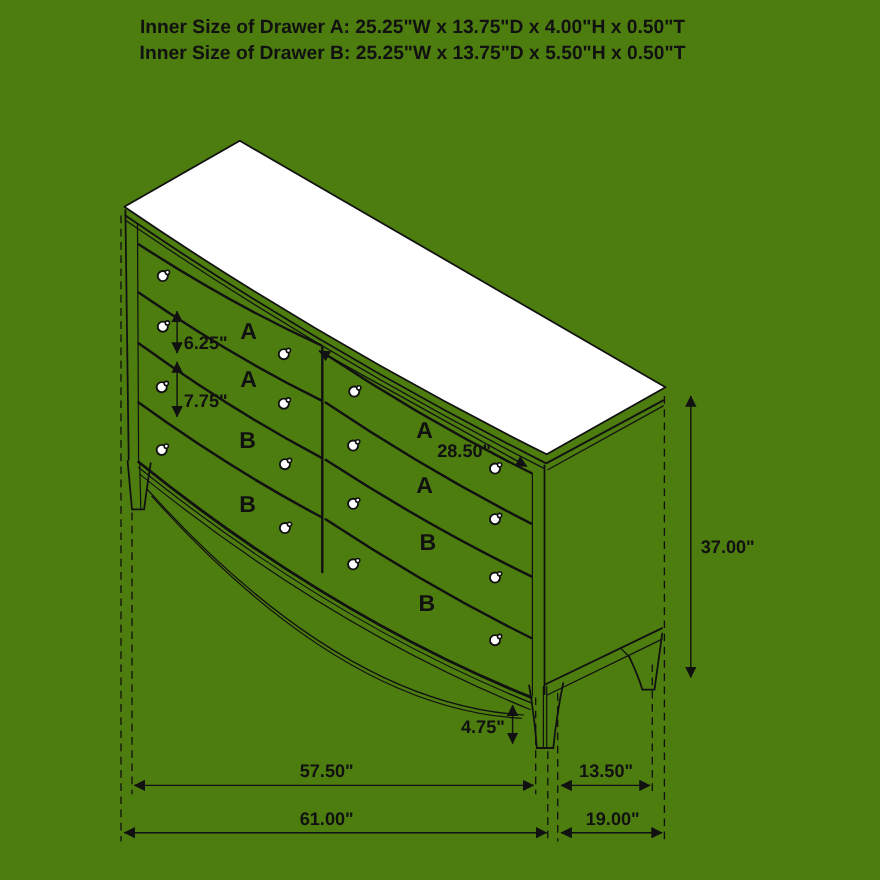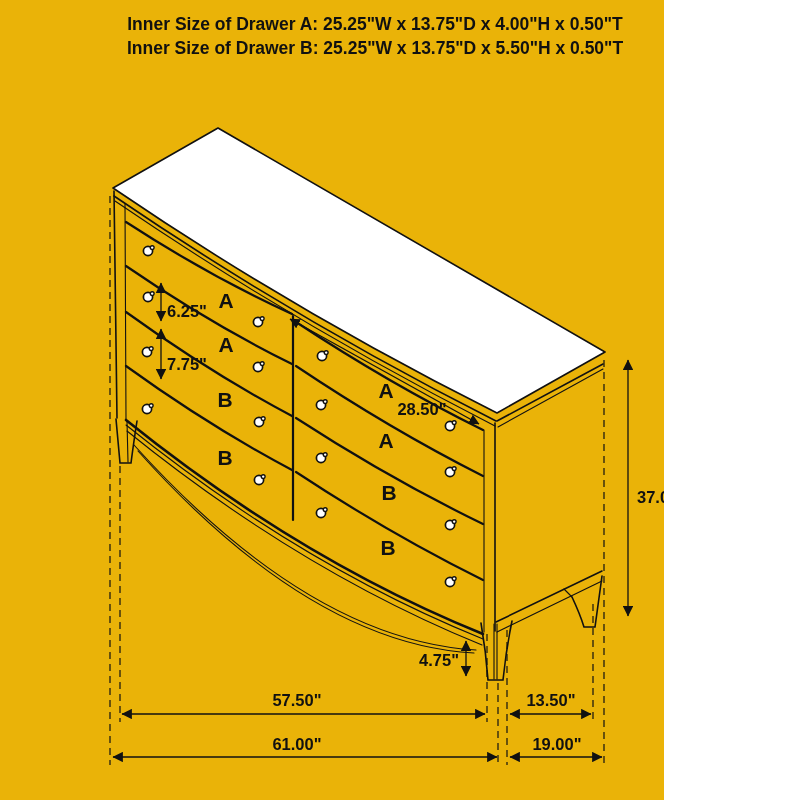--- a/index.html
+++ b/index.html
@@ -1,16 +1,16 @@
 <!DOCTYPE html>
 <html><head>
 <meta charset="utf-8">
 <style>
   html,body{margin:0;padding:0;background:#ffffff;}
-  .stage{position:relative;width:664px;height:800px;background:#eab308;overflow:hidden;}
+  .stage{position:relative;width:800px;height:800px;background:#4d7c0f;overflow:hidden;}
   svg{display:block;}
   svg text{font-family:"Liberation Sans","DejaVu Sans",sans-serif;font-weight:bold;fill:#111111;}
   .title-text{font-size:17.5px;}
   .dim-text{font-size:16.5px;}
   .drawer-letter{font-size:21px;}
   .edge{stroke:#111111;fill:none;stroke-width:1.6;stroke-linecap:round;}
   .edge-thin{stroke:#111111;fill:none;stroke-width:1.1;stroke-linecap:round;}
   .divider{stroke:#111111;fill:none;stroke-width:2.2;stroke-linecap:round;}
   .rail{stroke:#111111;fill:none;stroke-width:2.6;stroke-linecap:round;}
   .face{fill:#ffffff;stroke:#111111;stroke-width:1.6;stroke-linejoin:round;}

